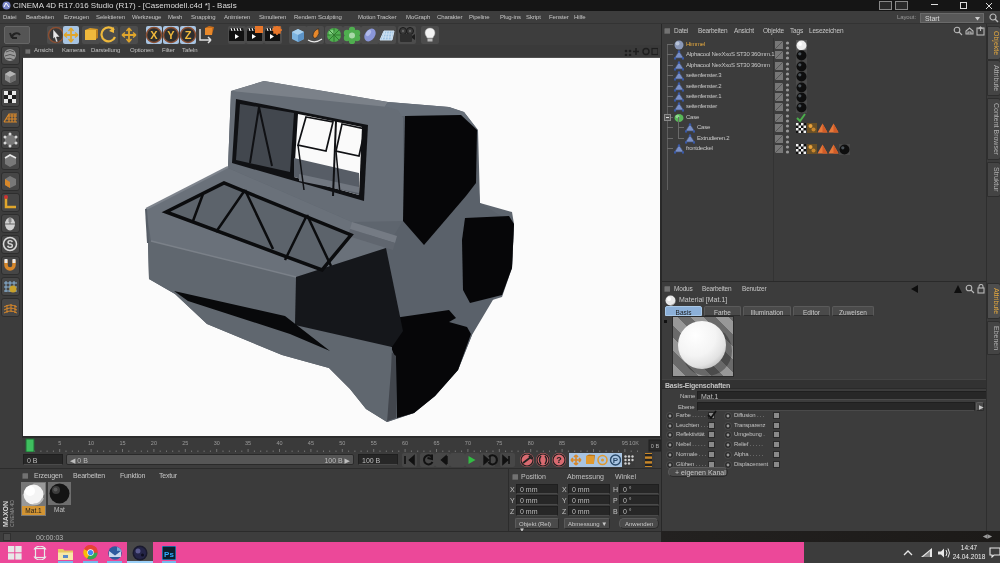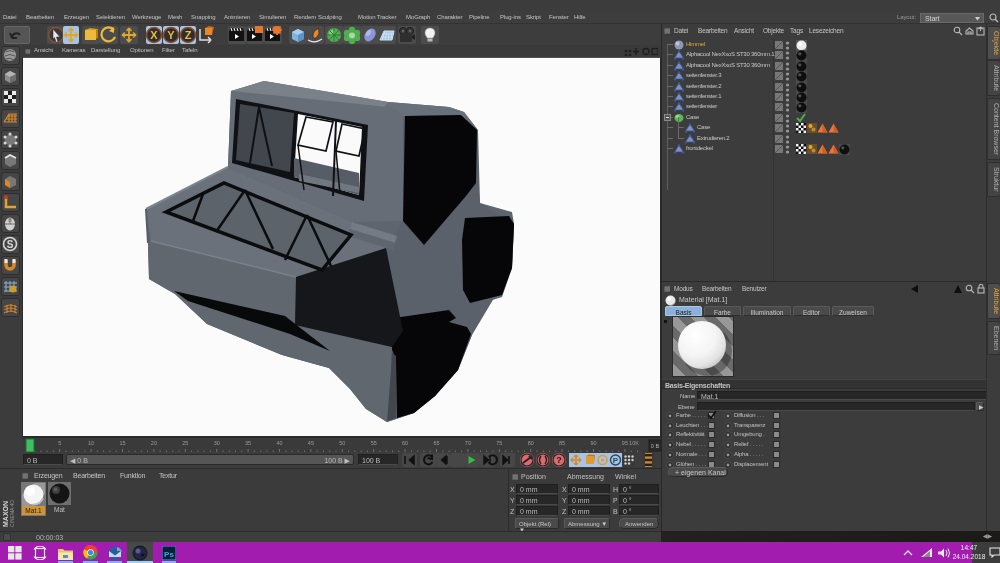--- a/index.html
+++ b/index.html
@@ -31,26 +31,40 @@
 #om .m{position:absolute;top:3px;font-size:6.5px;letter-spacing:-0.2px;color:#c6c6c6;}
 #om{left:661px;top:24px;width:339px;height:257px;background:#3c3c3c;border-left:1px solid #282828;}
 #am{left:661px;top:281px;width:339px;height:250px;background:#3c3c3c;border-left:1px solid #282828;border-top:1px solid #2a2a2a;}
 #am .m{position:absolute;top:3px;font-size:6.5px;letter-spacing:-0.2px;color:#c6c6c6;}
 .amtab{position:absolute;top:24px;height:10px;background:#4a4a4a;border:1px solid #5a5a5a;border-bottom-color:#2e2e2e;color:#c8c8c8;font-size:6.5px;text-align:center;padding-top:1.5px;border-radius:2px 2px 0 0;}
 .lbl{position:absolute;font-size:6px;color:#c0c0c0;letter-spacing:-0.2px;white-space:nowrap;}
 .vtab{position:absolute;left:0;width:14px;writing-mode:vertical-rl;font-size:7px;color:#b0b0b0;background:#444;border:1px solid #2e2e2e;border-radius:0 3px 3px 0;padding:4px 0 4px 0;text-align:center;}
 
 #statusbar{left:0;top:531px;width:661px;height:11px;background:#3d3d3d;border-top:1px solid #2b2b2b;color:#b5b5b5;font-size:7px;}
 
-#taskbar{left:0;top:542px;width:972px;height:21px;background:#a21caf;}
+#taskbar{left:0;top:542px;width:804px;height:21px;background:#ec4899;}
 .field{background:#272727;border:1px solid #1f1f1f;border-bottom:1px solid #4a4a4a;color:#bdbdbd;font-size:7px;}
 .btn{background:#4a4a4a;border:1px solid #5c5c5c;border-bottom-color:#2a2a2a;border-right-color:#2a2a2a;color:#c8c8c8;font-size:7px;border-radius:2px;}
 </style></head>
 <body>
 <div id="page">
+<div class="abs" id="titlebar">
+      <svg class="abs" style="left:2px;top:1px" width="9" height="9">
+        <circle cx="4.5" cy="4.5" r="4" fill="#7a86c8"></circle>
+        <path d="M2 6 L4 2 L7 6" stroke="#fff" stroke-width="1" fill="none"></path>
+      </svg>
+      <span class="t">CINEMA 4D R17.016 Studio (R17) - [Casemodell.c4d *] - Basis</span>
+<span style="position:absolute;right:108px;top:1px;width:13px;height:9px;border:1px solid #888;background:#2a2a2a"></span>
+<span style="position:absolute;right:92px;top:1px;width:13px;height:9px;border:1px solid #888;background:#2a2a2a"></span>
+<span style="position:absolute;right:62px;top:4px;width:7px;height:1px;background:#ddd"></span>
+<span style="position:absolute;right:33px;top:2px;width:7px;height:7px;border:1px solid #ddd"></span>
+<svg style="position:absolute;right:7px;top:1.5px" width="8" height="8">
+        <path d="M1 1 L7 7 M7 1 L1 7" stroke="#ddd" stroke-width="1"></path>
+      </svg>
+</div>
 <div class="abs" id="menubar">
 <span style="left:3px">Datei</span>
       <span style="left:26px">Bearbeiten</span>
       <span style="left:64px">Erzeugen</span>
       <span style="left:96px">Selektieren</span>
       <span style="left:132px">Werkzeuge</span>
       <span style="left:168px">Mesh</span>
       <span style="left:191px">Snapping</span>
       <span style="left:224px">Animieren</span>
       <span style="left:259px">Simulieren</span>

